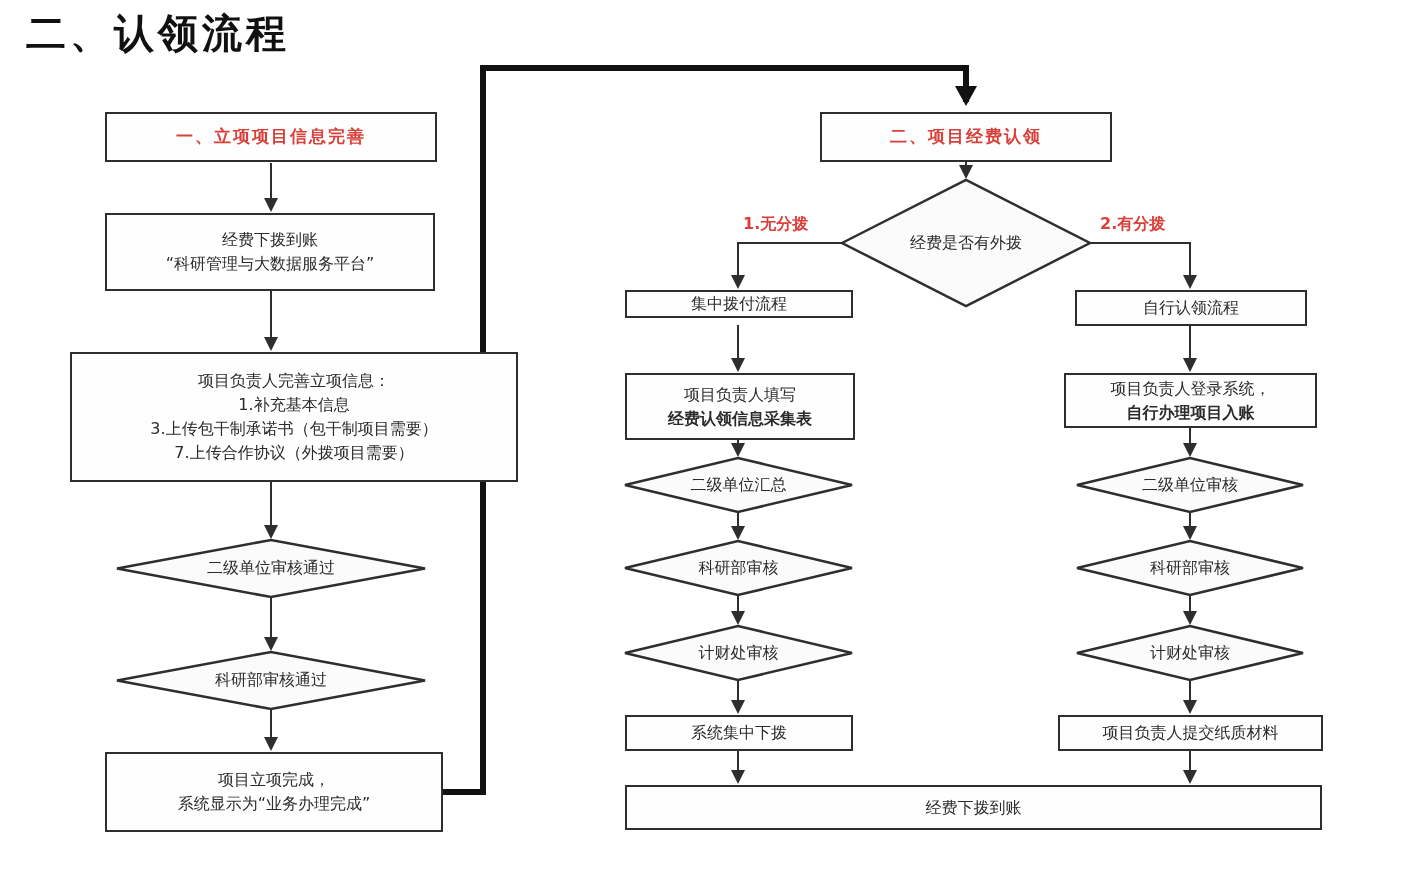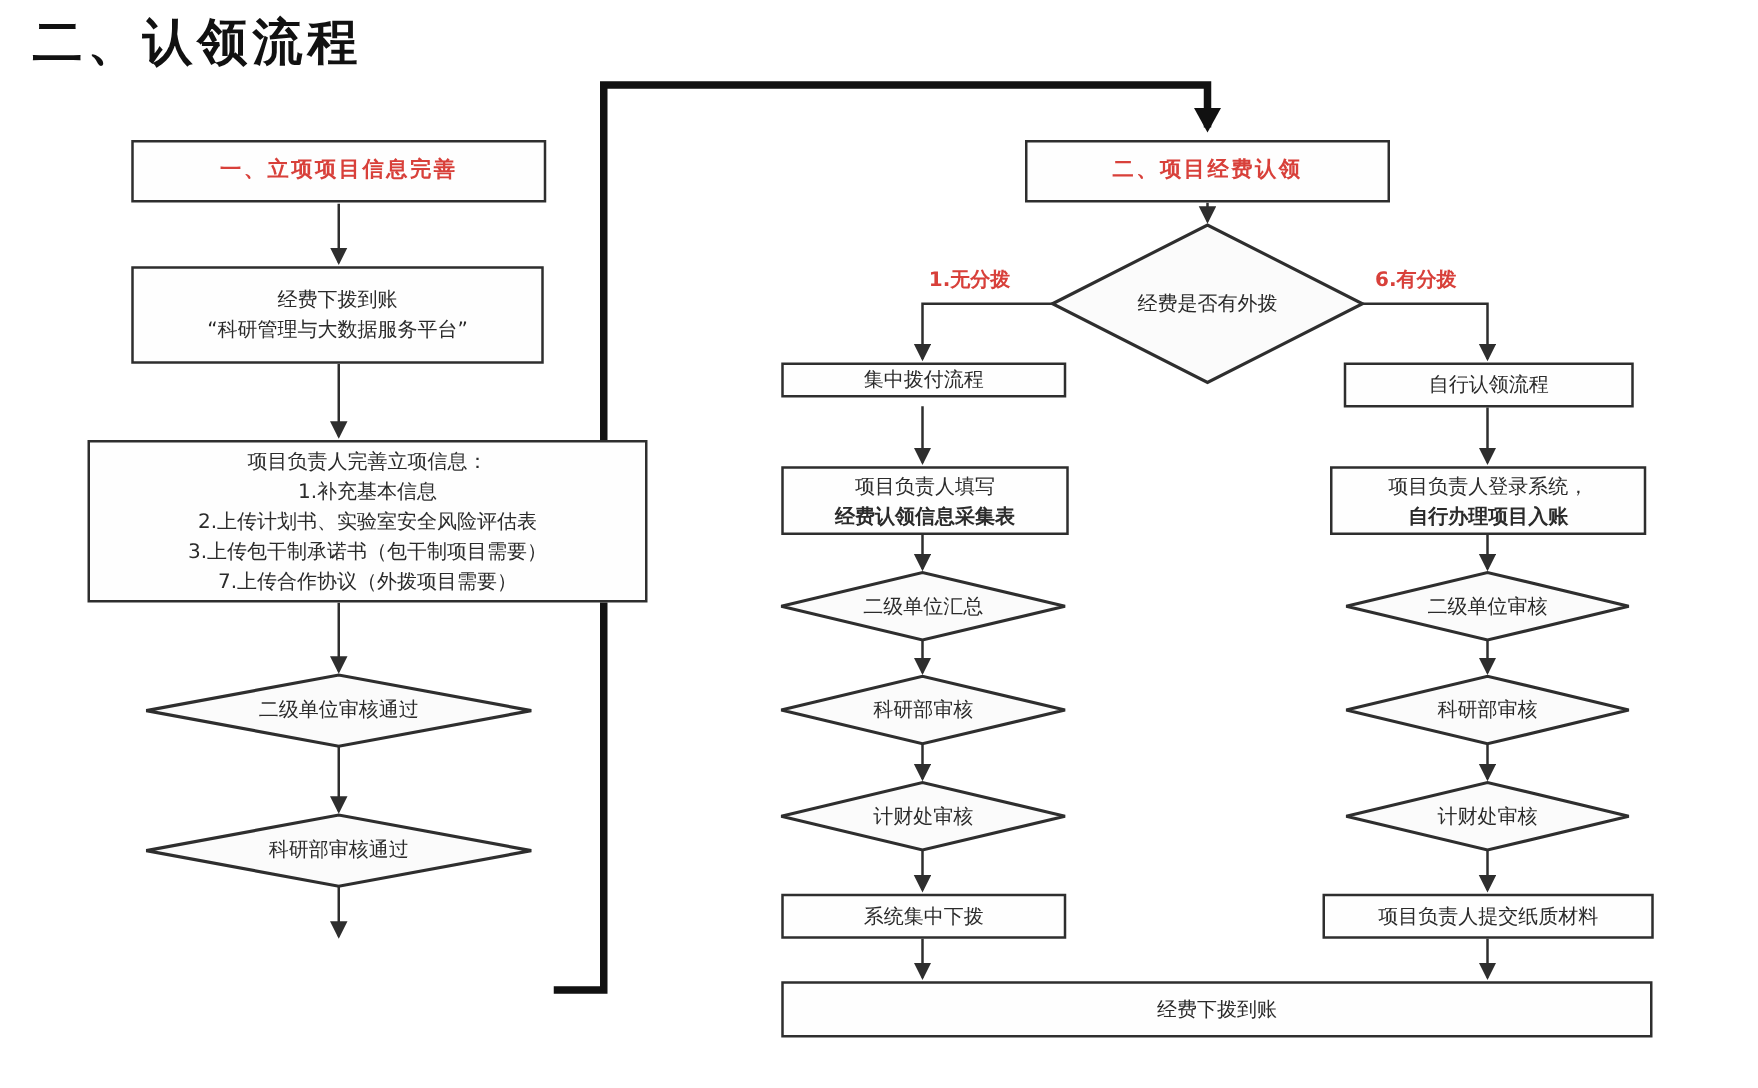--- a/index.html
+++ b/index.html
@@ -78,44 +78,47 @@
   </div>
 
   <div class="box" style="left:105px;top:213px;width:330px;height:78px">
     <div class="ln">经费下拨到账</div>
     <div class="ln">“科研管理与大数据服务平台”</div>
   </div>
 
   <div class="box" style="left:70px;top:352px;width:448px;height:130px">
     <div class="ln">项目负责人完善立项信息：</div>
     <div class="ln">1.补充基本信息</div>
-    <div class="ln">2.上传计划书、实验室安全风险评估表</div>
     <div class="ln">3.上传包干制承诺书（包干制项目需要）</div>
     <div class="ln">7.上传合作协议（外拨项目需要）</div>
   </div>
 
   <div class="dtext" style="left:117px;top:540px;width:308px;height:57px">二级单位审核通过</div>
 
   <div class="dtext" style="left:117px;top:652px;width:308px;height:57px">科研部审核通过</div>
 
+  <div class="box" style="left:105px;top:752px;width:338px;height:80px">
+    <div class="ln">项目立项完成，</div>
+    <div class="ln">系统显示为“业务办理完成”</div>
+  </div>
 
   <div class="box hdr" style="left:820px;top:112px;width:292px;height:50px">
     <div class="ln">二、项目经费认领</div>
   </div>
 
   <div class="dtext" style="left:842px;top:180px;width:248px;height:126px">经费是否有外拨</div>
 
   <div class="blabel" style="left:743px;top:214px">1.无分拨</div>
-  <div class="blabel" style="left:1100px;top:214px">6.有分拨</div>
+  <div class="blabel" style="left:1100px;top:214px">2.有分拨</div>
 
   <div class="box" style="left:625px;top:290px;width:228px;height:28px">
     <div class="ln">集中拨付流程</div>
   </div>
 
-  <div class="box" style="left:625px;top:373px;width:230px;height:55px">
+  <div class="box" style="left:625px;top:373px;width:230px;height:67px">
     <div class="ln">项目负责人填写</div>
     <div class="ln bold">经费认领信息采集表</div>
   </div>
 
   <div class="dtext" style="left:625px;top:458px;width:227px;height:54px">二级单位汇总</div>
   <div class="dtext" style="left:625px;top:541px;width:227px;height:54px">科研部审核</div>
   <div class="dtext" style="left:625px;top:626px;width:227px;height:54px">计财处审核</div>
 
   <div class="box" style="left:625px;top:715px;width:228px;height:36px">
     <div class="ln">系统集中下拨</div>

